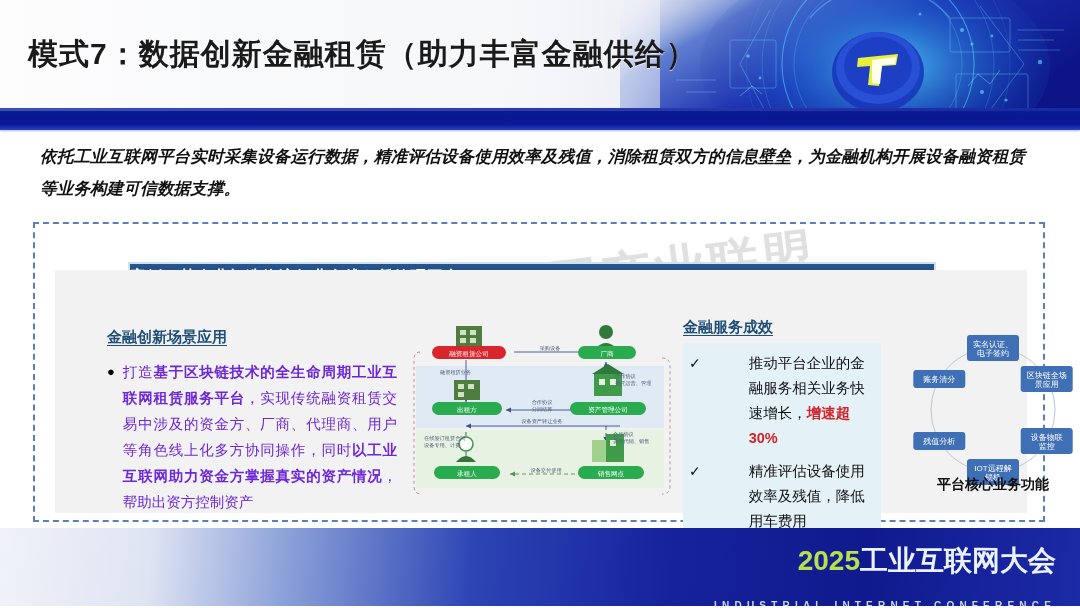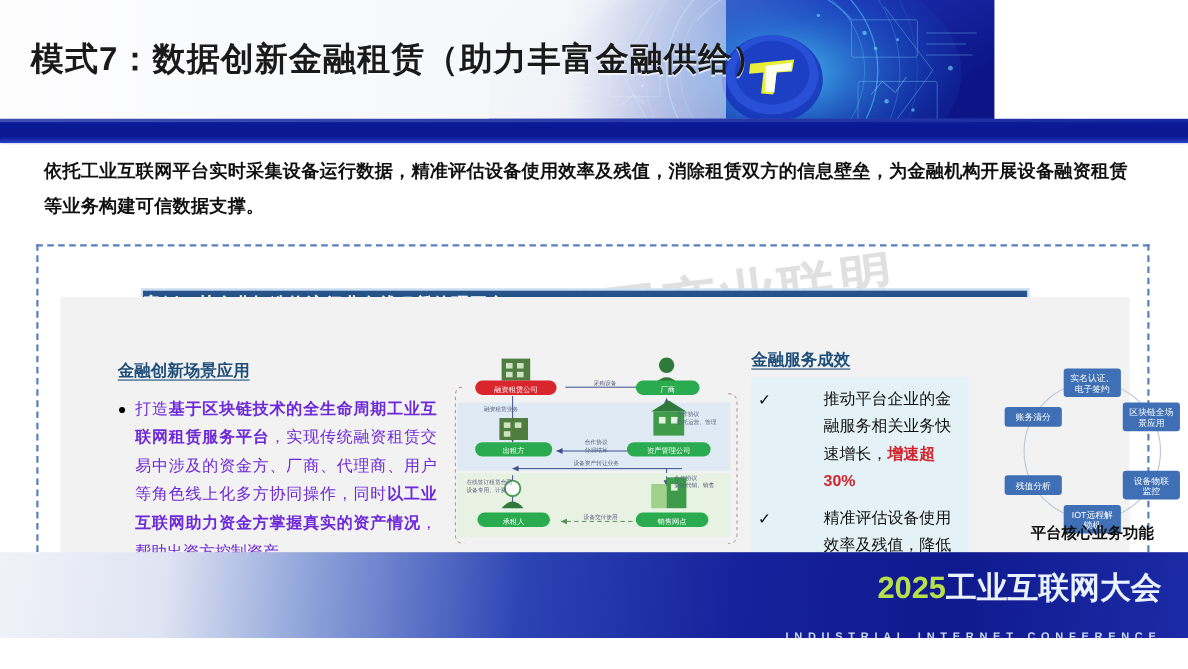--- a/index.html
+++ b/index.html
@@ -6,21 +6,21 @@
   * { box-sizing: border-box; margin: 0; padding: 0; }
   html, body {
     width: 1080px; height: 608px; overflow: hidden;
     font-family: "Liberation Sans", "DejaVu Sans", sans-serif;
     background: #ffffff;
   }
   .slide { position: relative; width: 1080px; height: 608px; background: #fff; overflow: hidden; }
 
   
   .header {
-    position: absolute; left: 0; top: 0; width: 904px; height: 108px;
+    position: absolute; left: 0; top: 0; width: 1080px; height: 108px;
     background: linear-gradient(100deg, #fbfbfd 0%, #f4f5f8 40%, #e6e9f2 58%, #9fb0dd 70%, #3344b4 82%, #1420a0 100%);
     overflow: hidden;
   }
   .header-fade {
     position: absolute; left: 0; top: 0; width: 660px; height: 108px;
     background: linear-gradient(90deg, #fdfdfe 0%, #f7f8fa 55%, rgba(247,248,250,0.96) 78%, rgba(240,242,248,0.55) 100%);
   }
   .header-title {
     position: absolute; left: 28px; top: 34px;
     font-size: 30px; font-weight: 700; color: #1a1a1a;
@@ -39,20 +39,21 @@
 
   
   .tech { position: absolute; right: 0; top: 0; width: 460px; height: 130px; overflow: hidden; }
   .tech svg { display: block; }
 
   
   .lead {
     position: absolute; left: 40px; top: 140px; width: 1000px;
     font-size: 16.5px; font-weight: 700; color: #111; line-height: 32px;
     letter-spacing: 0.2px;
+    font-style: italic;
   }
 
   
   .card {
     position: absolute; left: 33px; top: 222px; width: 1012px; height: 300px;
     border: 2px dashed #5a7fbf; background: #ffffff;
   }
   .case-banner {
     position: absolute; left: 93px; top: 6px; width: 808px; height: 31px;
     background: linear-gradient(180deg, #27558e 0%, #1f4e79 60%, #1b4268 100%);
@@ -116,21 +117,21 @@
   
   .circle-wrap { position: absolute; left: 838px; top: 40px; width: 200px; height: 200px; }
   .circle-wrap svg { display: block; }
   .circle-caption {
     position: absolute; left: 838px; top: 206px; width: 200px; text-align: center;
     font-size: 14px; font-weight: 700; color: #111;
   }
 
   
   .footer {
-    position: absolute; left: 0; top: 502px; width: 1080px; height: 78px;
+    position: absolute; left: 0; top: 528px; width: 1080px; height: 78px;
     background: linear-gradient(95deg, #f0f2f8 0%, #dfe4f3 14%, #8fa4da 26%, #2c44b4 44%, #16229c 62%, #101a8e 80%, #1b2aa6 100%);
     overflow: hidden;
     text-decoration: underline;
   }
   .footer-logo { position: absolute; right: 24px; top: 14px; text-align: right; }
   .fl-line1 { font-size: 28px; font-weight: 800; letter-spacing: 0px; white-space: nowrap; }
   .fl-year { color: #b7e04a; }
   .fl-cn { color: #e9f2ff; }
   .fl-line2 {
     font-size: 10px; color: #cdd9f2; letter-spacing: 5.2px;

